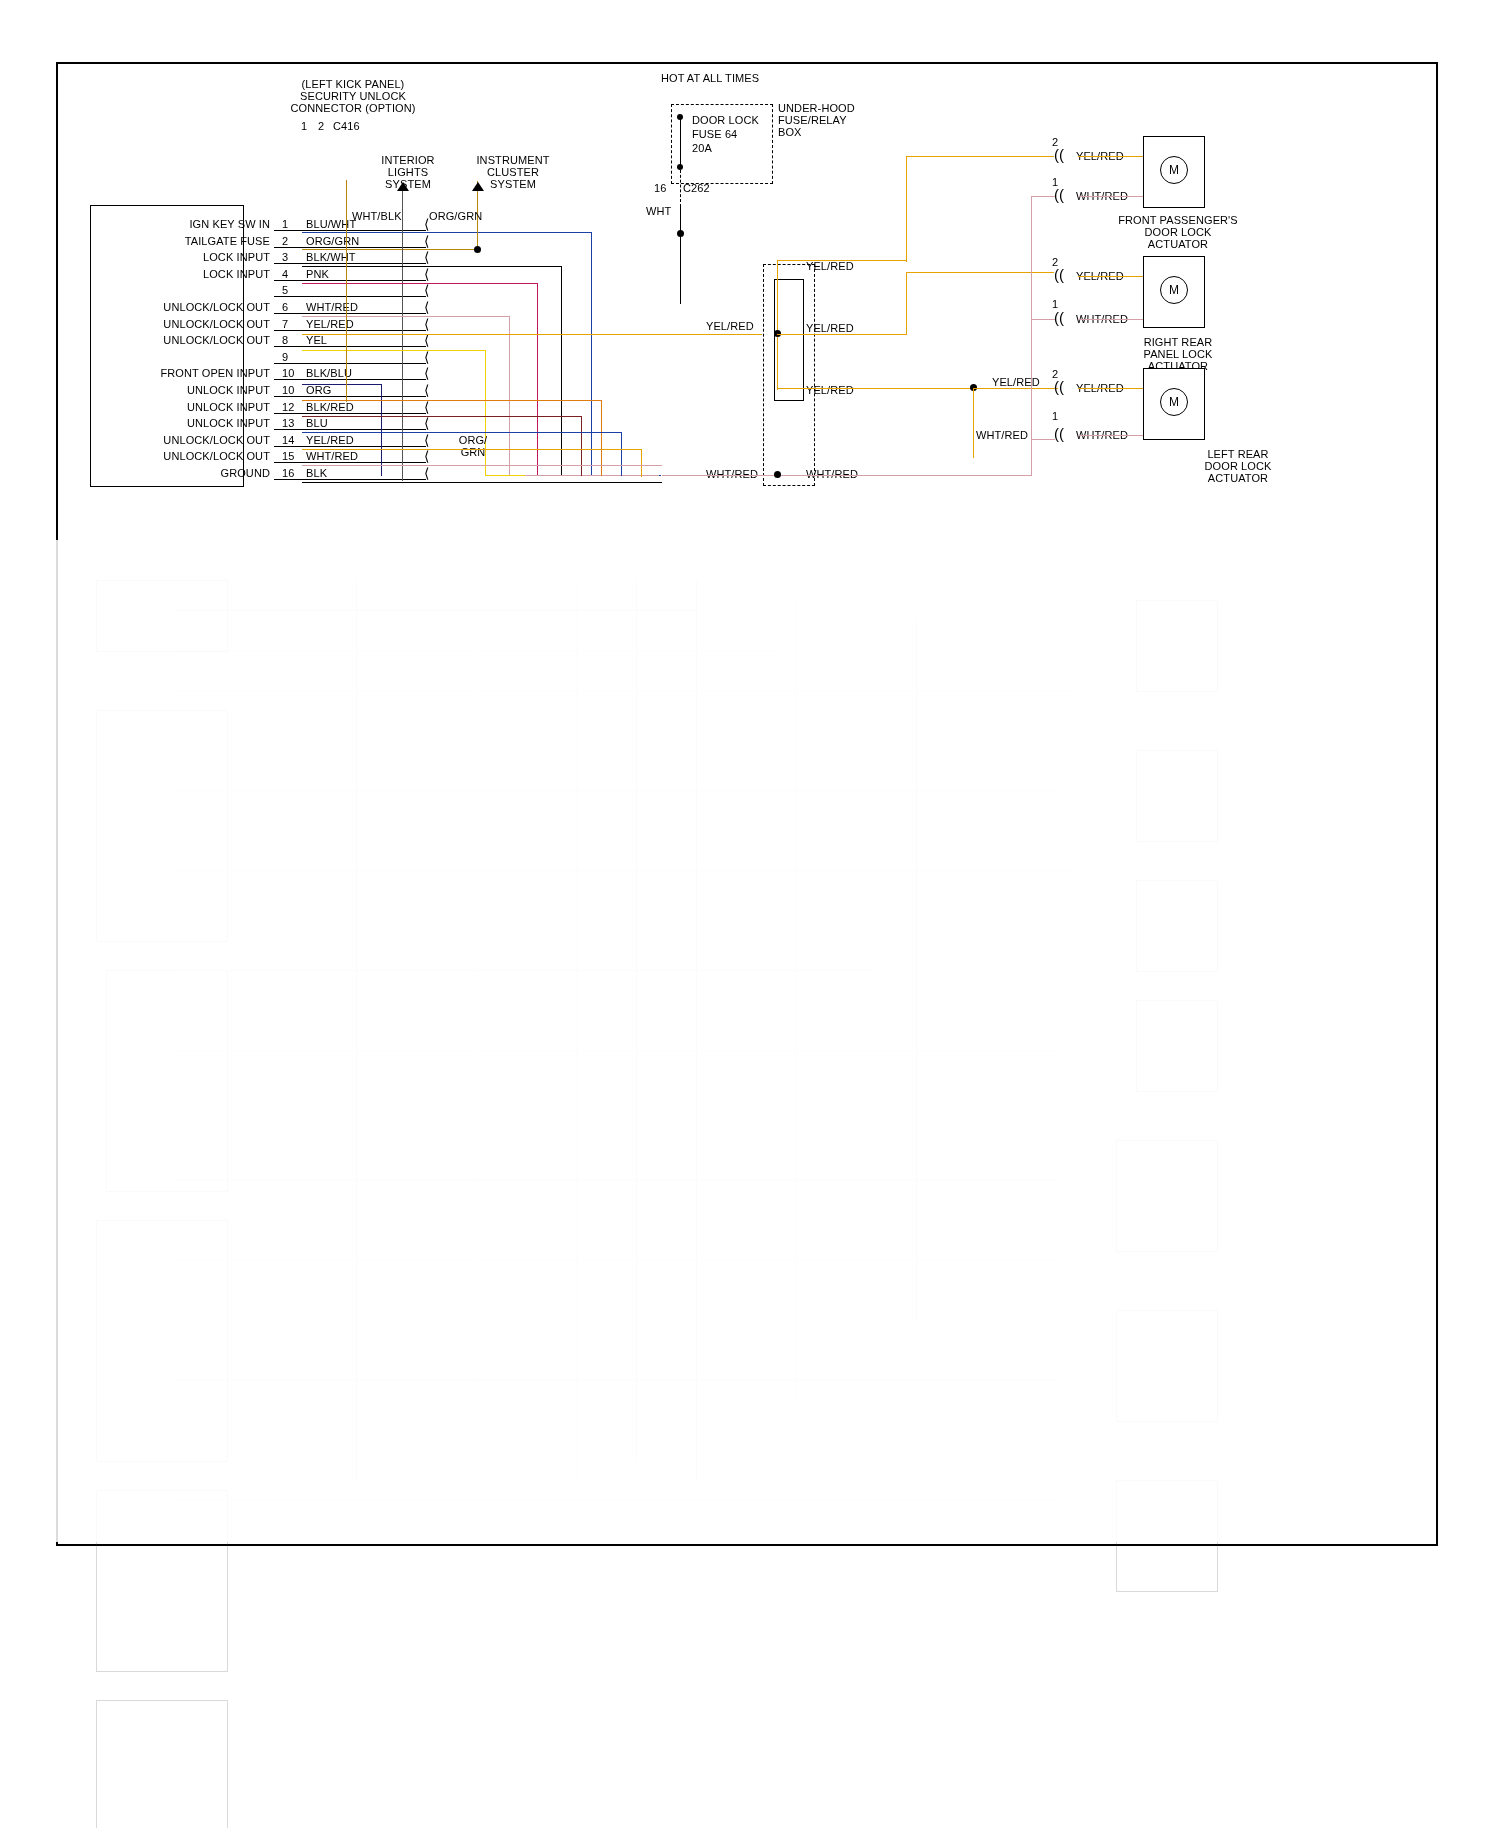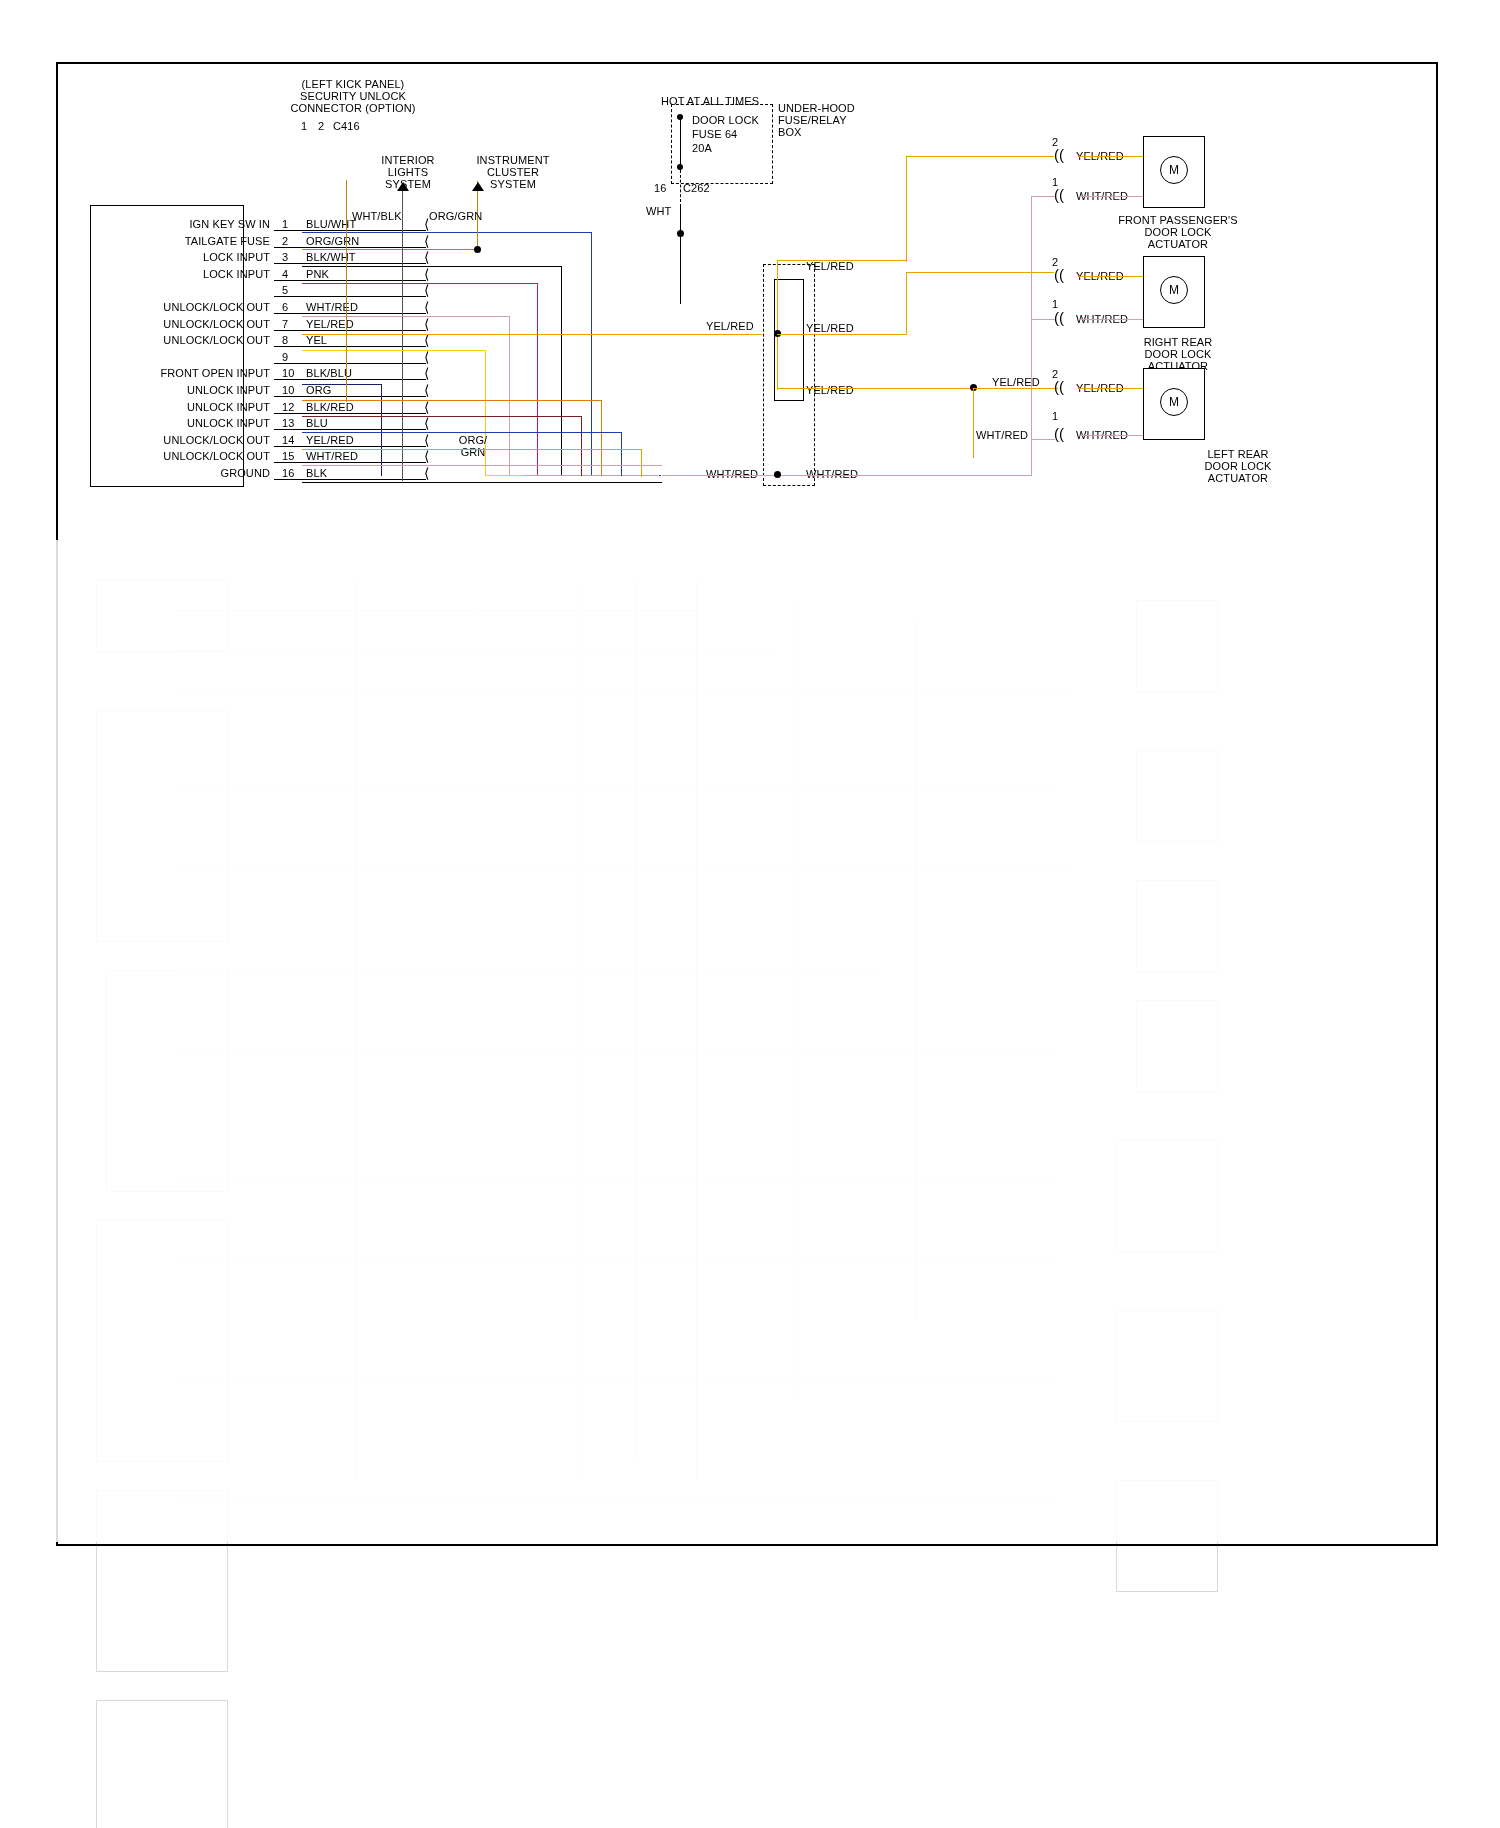--- a/index.html
+++ b/index.html
@@ -40,21 +40,21 @@
     <div class="lbl" style="left:260px;top:56px;">2</div>
     <div class="lbl" style="left:275px;top:56px;">C416</div>
 
     <div class="lbl c" style="left:300px;top:90px;width:100px;">INTERIOR
 LIGHTS
 SYSTEM</div>
     <div class="lbl c" style="left:400px;top:90px;width:110px;">INSTRUMENT
 CLUSTER
 SYSTEM</div>
 
-    <div class="lbl" style="left:603px;top:8px;margin-top:23px;">HOT AT ALL TIMES</div>
+    <div class="lbl" style="left:603px;top:8px;">HOT AT ALL TIMES</div>
     <div class="dash" style="left:613px;top:40px;width:100px;height:78px;"></div>
     <div class="lbl" style="left:634px;top:50px;">DOOR LOCK</div>
     <div class="lbl" style="left:634px;top:64px;">FUSE 64</div>
     <div class="lbl" style="left:634px;top:78px;">20A</div>
     <div class="lbl" style="left:720px;top:38px;">UNDER-HOOD
 FUSE/RELAY
 BOX</div>
     <div class="lbl" style="left:596px;top:118px;">16</div>
     <div class="lbl" style="left:625px;top:118px;">C262</div>
     <div class="lbl" style="left:588px;top:141px;">WHT</div>
@@ -254,21 +254,21 @@
     <div class="lbl" style="left:1018px;top:206px;">YEL/RED</div>
     <div class="lbl" style="left:994px;top:234px;">1</div>
     <div class="lbl" style="left:1018px;top:249px;">WHT/RED</div>
     <div class="curve" style="left:996px;top:206px;">((</div>
     <div class="curve" style="left:996px;top:249px;">((</div>
     <div class="motor" style="left:1085px;top:192px;width:60px;height:70px;"></div>
     <div class="mcirc" style="left:1102px;top:212px;">M</div>
     <div class="wire h" style="left:1020px;top:212px;width:65px;border-top-color:#e8a200;"></div>
     <div class="wire h" style="left:1020px;top:255px;width:65px;border-top-color:#d4a0a8;"></div>
     <div class="lbl c" style="left:1040px;top:272px;width:160px;">RIGHT REAR
-DOOR LOCK
+PANEL LOCK
 ACTUATOR</div>
 
     <div class="lbl" style="left:994px;top:304px;">2</div>
     <div class="lbl" style="left:1018px;top:318px;">YEL/RED</div>
     <div class="lbl" style="left:994px;top:346px;">1</div>
     <div class="lbl" style="left:1018px;top:365px;">WHT/RED</div>
     <div class="lbl r" style="left:880px;top:365px;width:90px;">WHT/RED</div>
     <div class="curve" style="left:996px;top:318px;">((</div>
     <div class="curve" style="left:996px;top:365px;">((</div>
     <div class="motor" style="left:1085px;top:304px;width:60px;height:70px;"></div>

